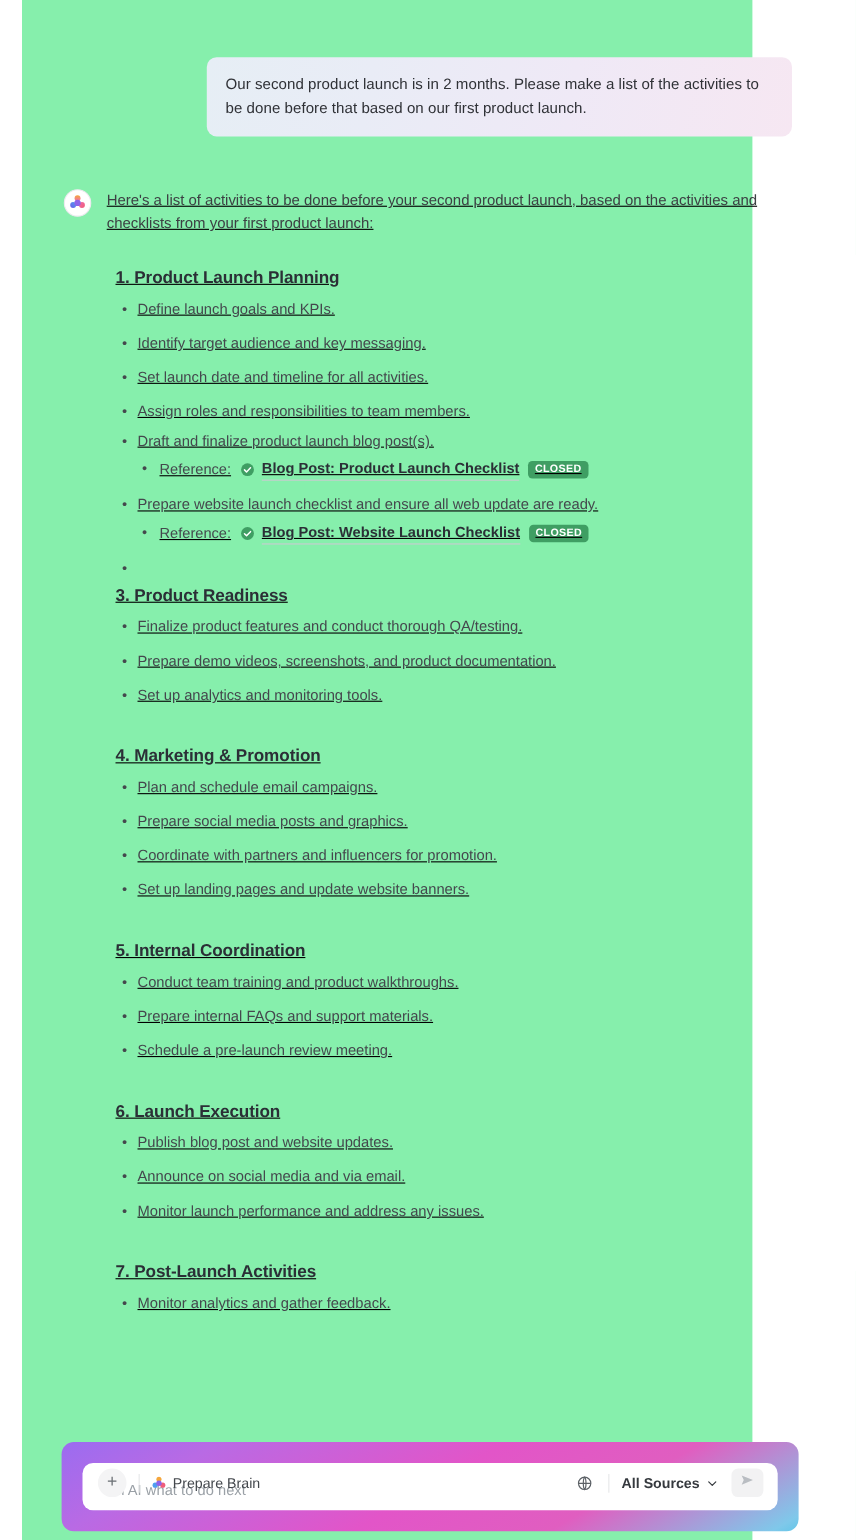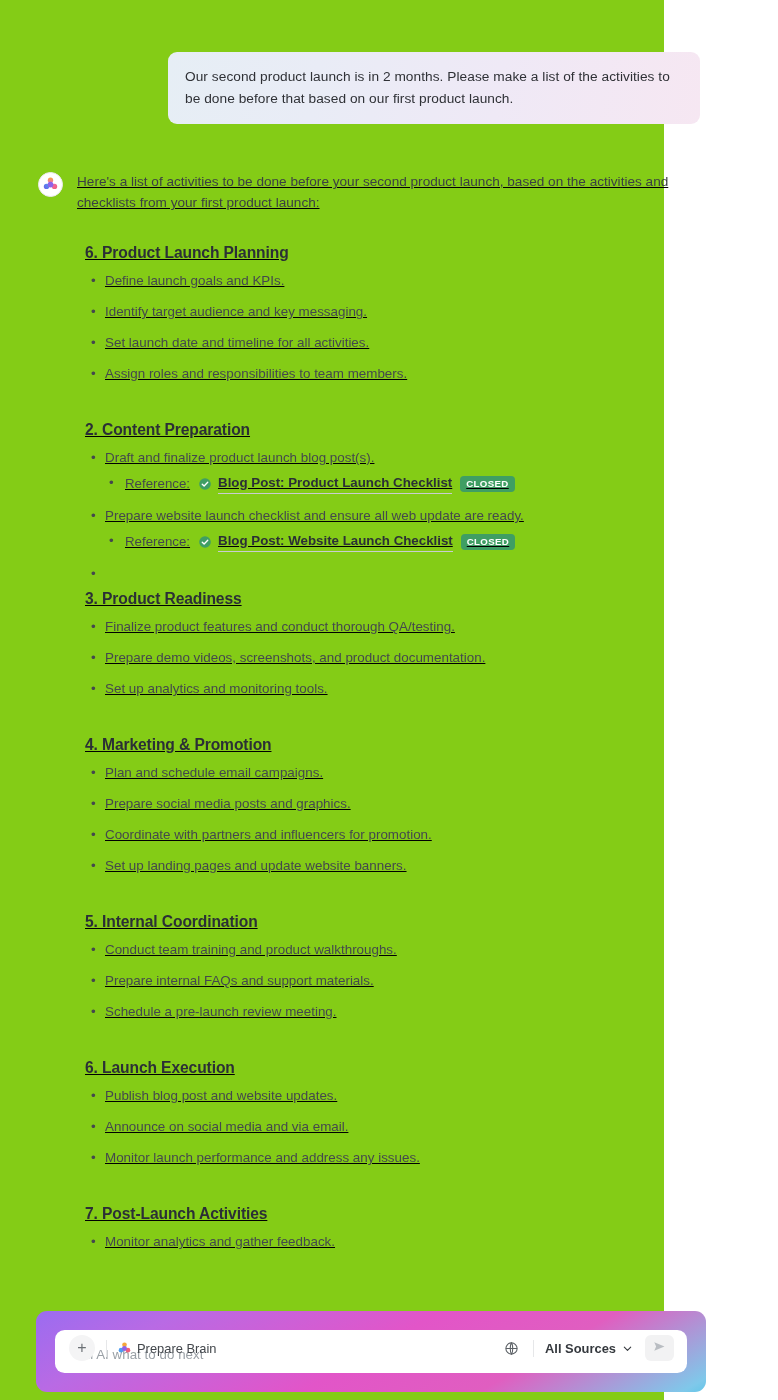--- a/index.html
+++ b/index.html
@@ -9,21 +9,22 @@
     height: 1400px;
     background: #ffffff;
     font-family: "Liberation Sans", sans-serif;
     overflow: hidden;
   }
 
   #app {
     position: relative;
     width: 664px;
     height: 1400px;
-    background: #84cc16;
+    background: #86efac;
+    margin-left: 20px;
   }
 
   
   .conversation {
     position: absolute;
     top: 0;
     left: 0;
     width: 778px;
     height: 1310px;
     overflow: hidden;
@@ -275,30 +276,29 @@
           <circle cx="12" cy="12" r="4.6" fill="#8e63e8"></circle>
         </svg>
       </div>
 
       <div class="assistant-body">
 
         <div class="assistant-intro">Here's a list of activities to be done before your second product launch, based on the activities and checklists from your first product launch:</div>
 
         <div id="sections-host">
             <div class="section">
-              <div class="section-heading">6. Product Launch Planning</div>
+              <div class="section-heading">1. Product Launch Planning</div>
               <ul class="bullet-list">
                 <li class="bullet-item"><span class="dot">•</span><span>Define launch goals and KPIs.</span></li>
                 <li class="bullet-item"><span class="dot">•</span><span>Identify target audience and key messaging.</span></li>
                 <li class="bullet-item"><span class="dot">•</span><span>Set launch date and timeline for all activities.</span></li>
                 <li class="bullet-item"><span class="dot">•</span><span>Assign roles and responsibilities to team members.</span></li>
               </ul>
             </div>
             <div class="section">
-              <div class="section-heading">2. Content Preparation</div>
               <ul class="bullet-list">
                 <li class="bullet-item"><span class="dot">•</span><span>Draft and finalize product launch blog post(s).</span><ul class="ref-list">
                     <li class="ref-item">
                       <span class="dot">•</span>
                       <span class="ref-label">Reference:</span>
                       <span class="check-icon">
                         <svg width="14" height="14" viewBox="0 0 24 24" aria-hidden="true">
                           <circle cx="12" cy="12" r="10" fill="#3f9e63"></circle>
                           <path d="M7.3 12.3l3.2 3.2 6.2-6.4" fill="none" stroke="#ffffff" stroke-width="2.3" stroke-linecap="round" stroke-linejoin="round"></path>
                         </svg>

